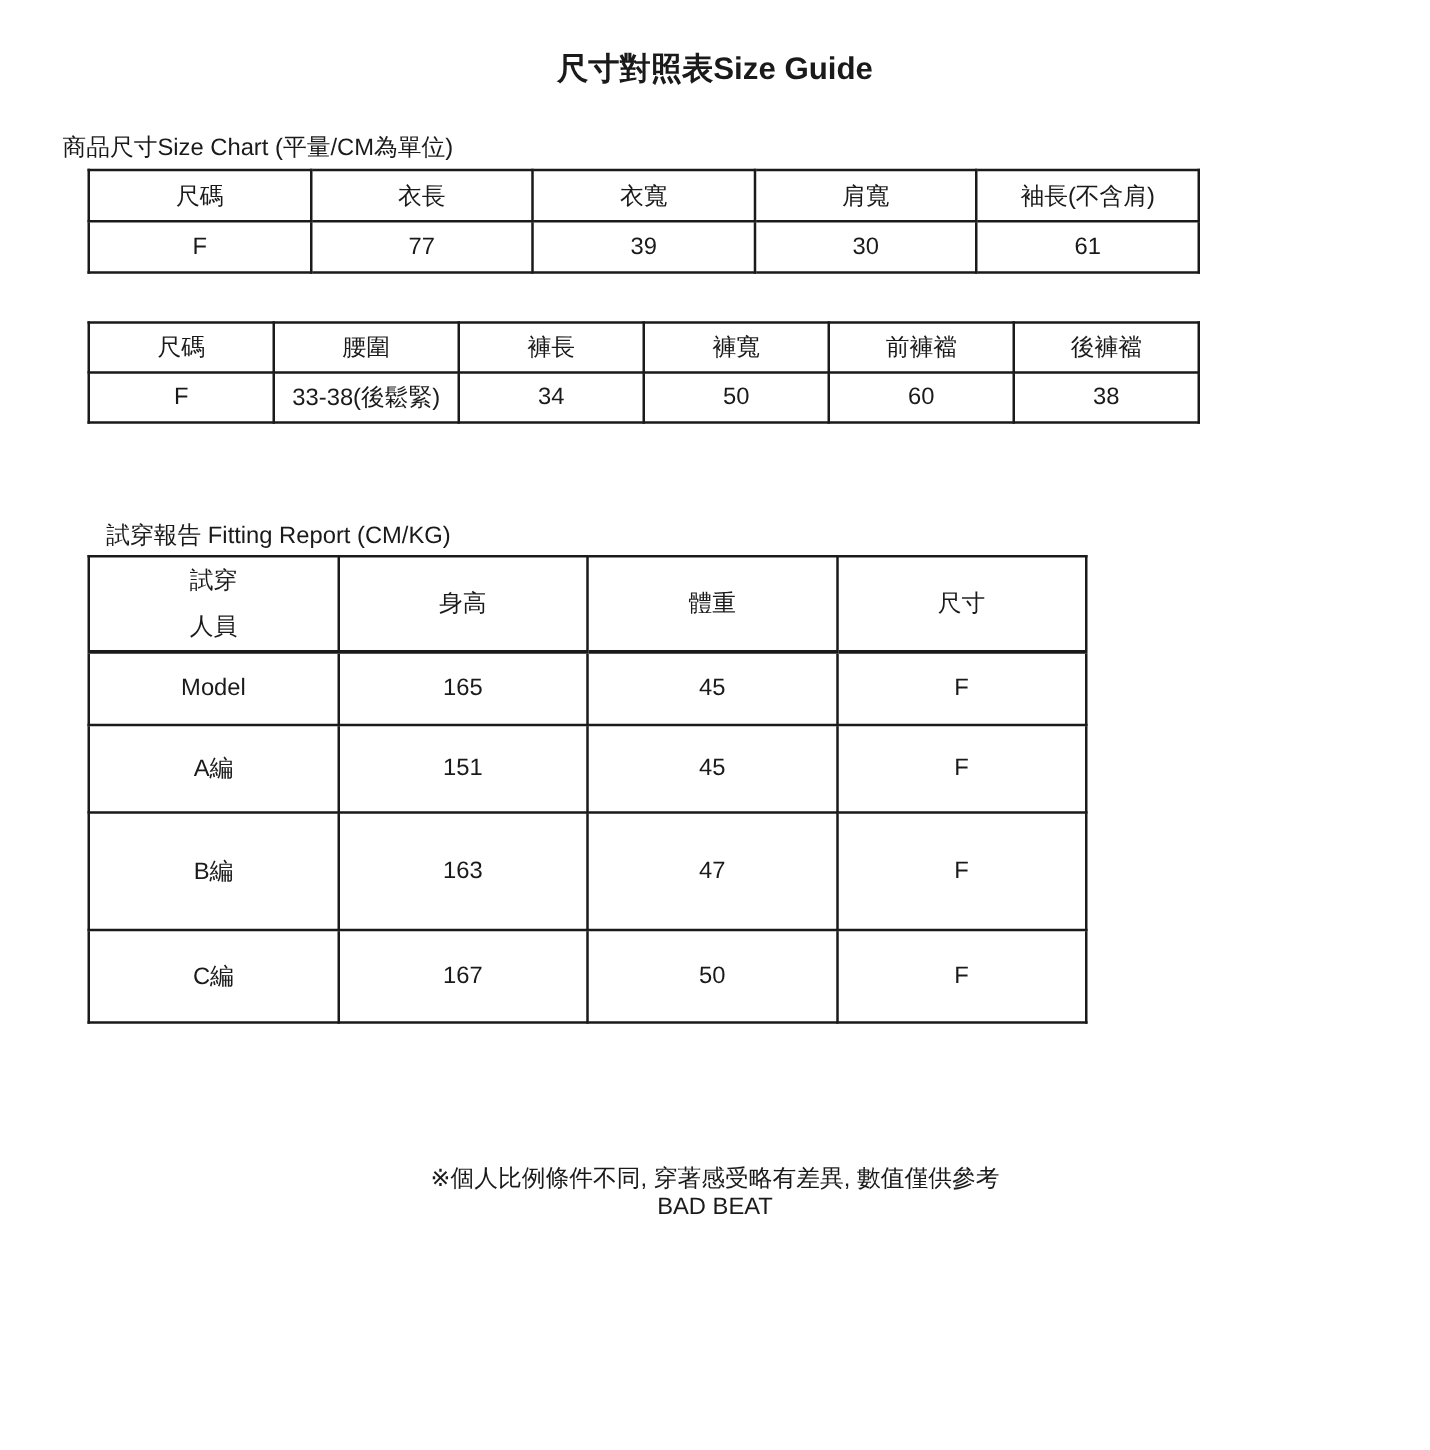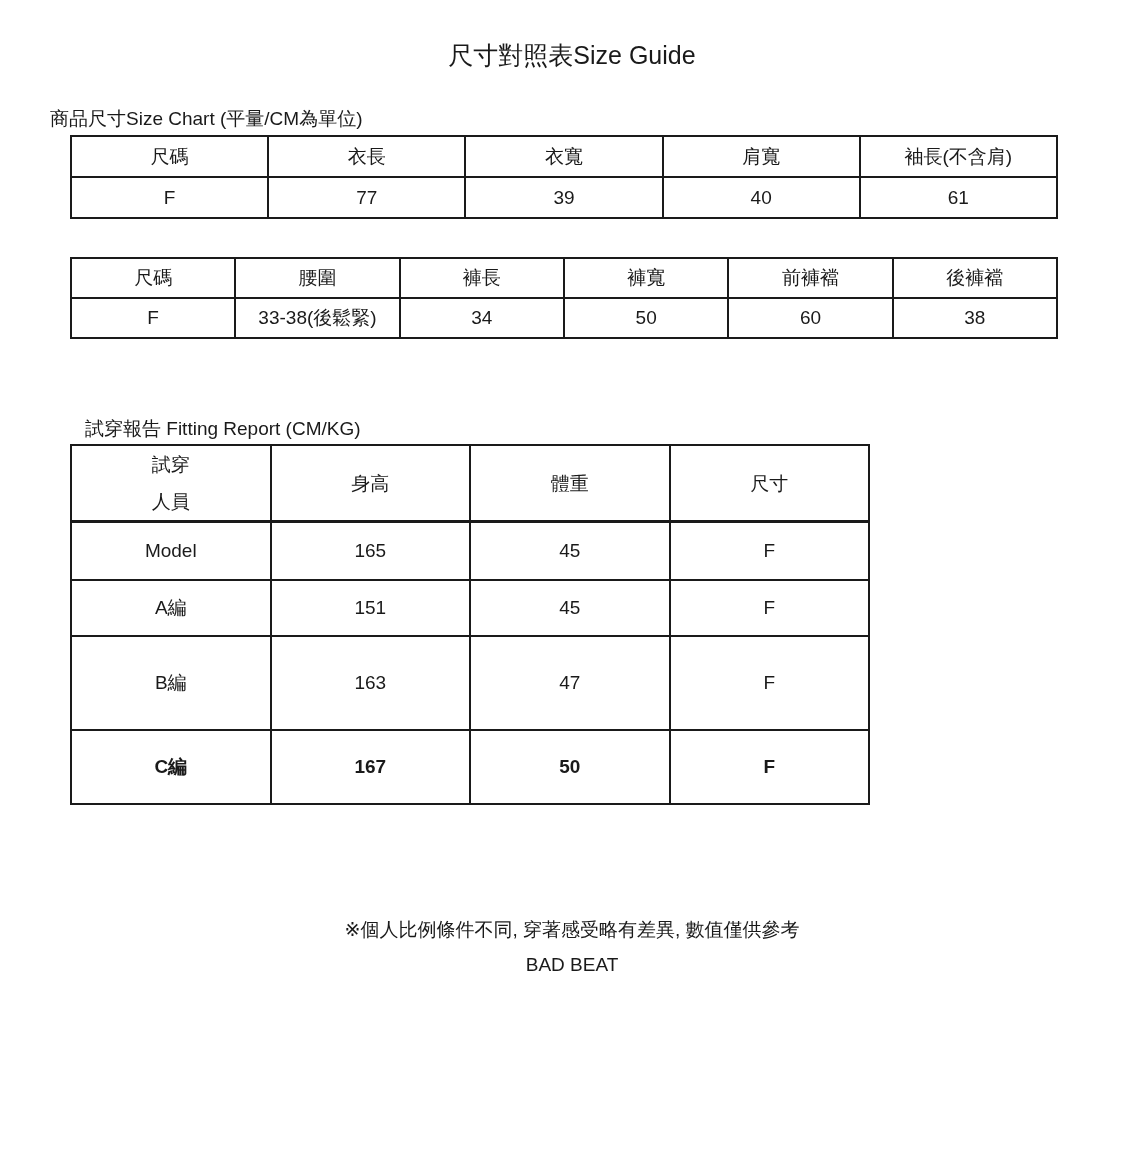--- a/index.html
+++ b/index.html
@@ -10,21 +10,21 @@
     color: #1a1a1a;
     font-family: "Liberation Sans", "DejaVu Sans", sans-serif;
   }
   .page { width: 1144px; height: 1160px; overflow: hidden; }
 
   .doc-title {
     margin: 40px 0 0 0;
     text-align: center;
     font-size: 25px;
     line-height: 30px;
-    font-weight: 400;
+    font-weight: 700;
   }
 
   .section-label {
     font-size: 19px;
     line-height: 22px;
     margin: 38px 0 5px 50px;
   }
   .section-label.fitting { margin: 79px 0 4px 85px; }
 
   table {
@@ -34,45 +34,44 @@
     font-size: 19px;
   }
   th, td {
     border: 2px solid #1a1a1a;
     text-align: center;
     vertical-align: middle;
     font-weight: 400;
     padding: 0 4px;
   }
 
-  .size-table { width: 988px; }
+  .size-table { width: 890px; }
   .size-table.top th, .size-table.top td { height: 41px; }
   .size-table.bottom { margin-top: 38px; }
   .size-table.bottom th, .size-table.bottom td { height: 40px; }
 
   .fitting-table { width: 800px; }
   .fitting-table th {
     height: 76px;
     white-space: pre-line;
     line-height: 37px;
     border-bottom: 3px solid #1a1a1a;
   }
   .fitting-table tbody tr:nth-child(1) td { height: 58px; }
-  .fitting-table tbody tr:nth-child(2) td { height: 56px; }
+  .fitting-table tbody tr:nth-child(2) td { height: 70px; }
   .fitting-table tbody tr:nth-child(3) td { height: 94px; }
-  .fitting-table tbody tr:nth-child(4) td { height: 74px; font-weight: bold; }
+  .fitting-table tbody tr:nth-child(4) td { height: 74px; }
 
   .footnote {
     margin-top: 114px;
     text-align: center;
     font-size: 19px;
     line-height: 22px;
   }
   .brand {
-    margin-top: 13px;
     text-align: center;
     font-size: 19px;
     line-height: 22px;
   }
 </style>
 </head>
 <body>
 
 <div class="page">
 
@@ -88,21 +87,21 @@
         <th>衣寬</th>
         <th>肩寬</th>
         <th>袖長(不含肩)</th>
       </tr>
     </thead>
     <tbody>
       <tr>
         <td>F</td>
         <td>77</td>
         <td>39</td>
-        <td>40</td>
+        <td>30</td>
         <td>61</td>
       </tr>
     </tbody>
   </table>
 
   <table class="size-table bottom">
     <thead>
       <tr>
         <th>尺碼</th>
         <th>腰圍</th>

